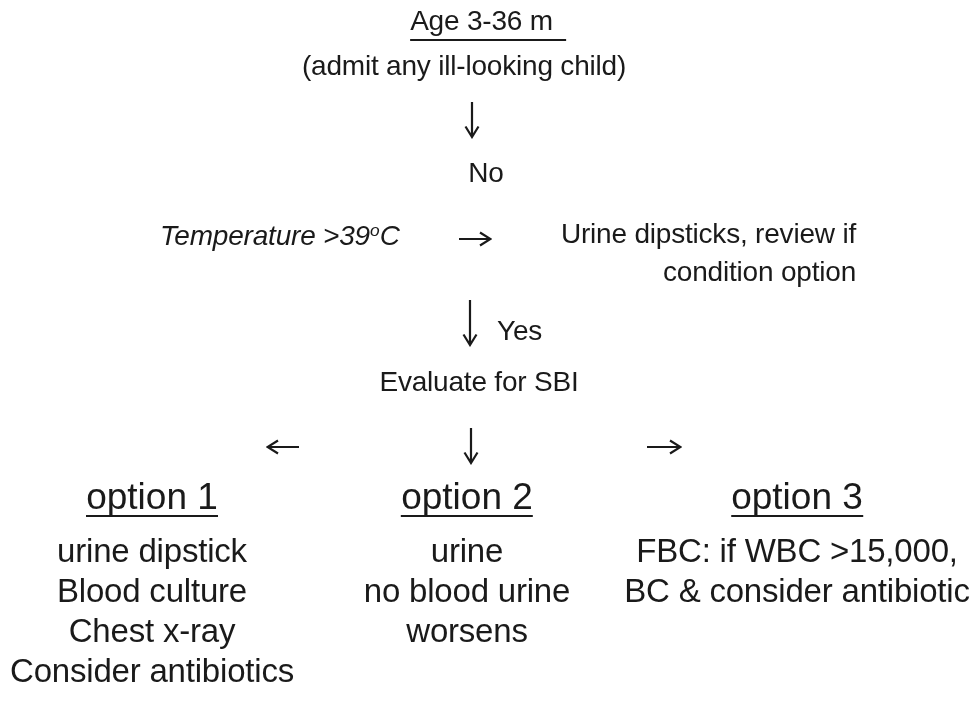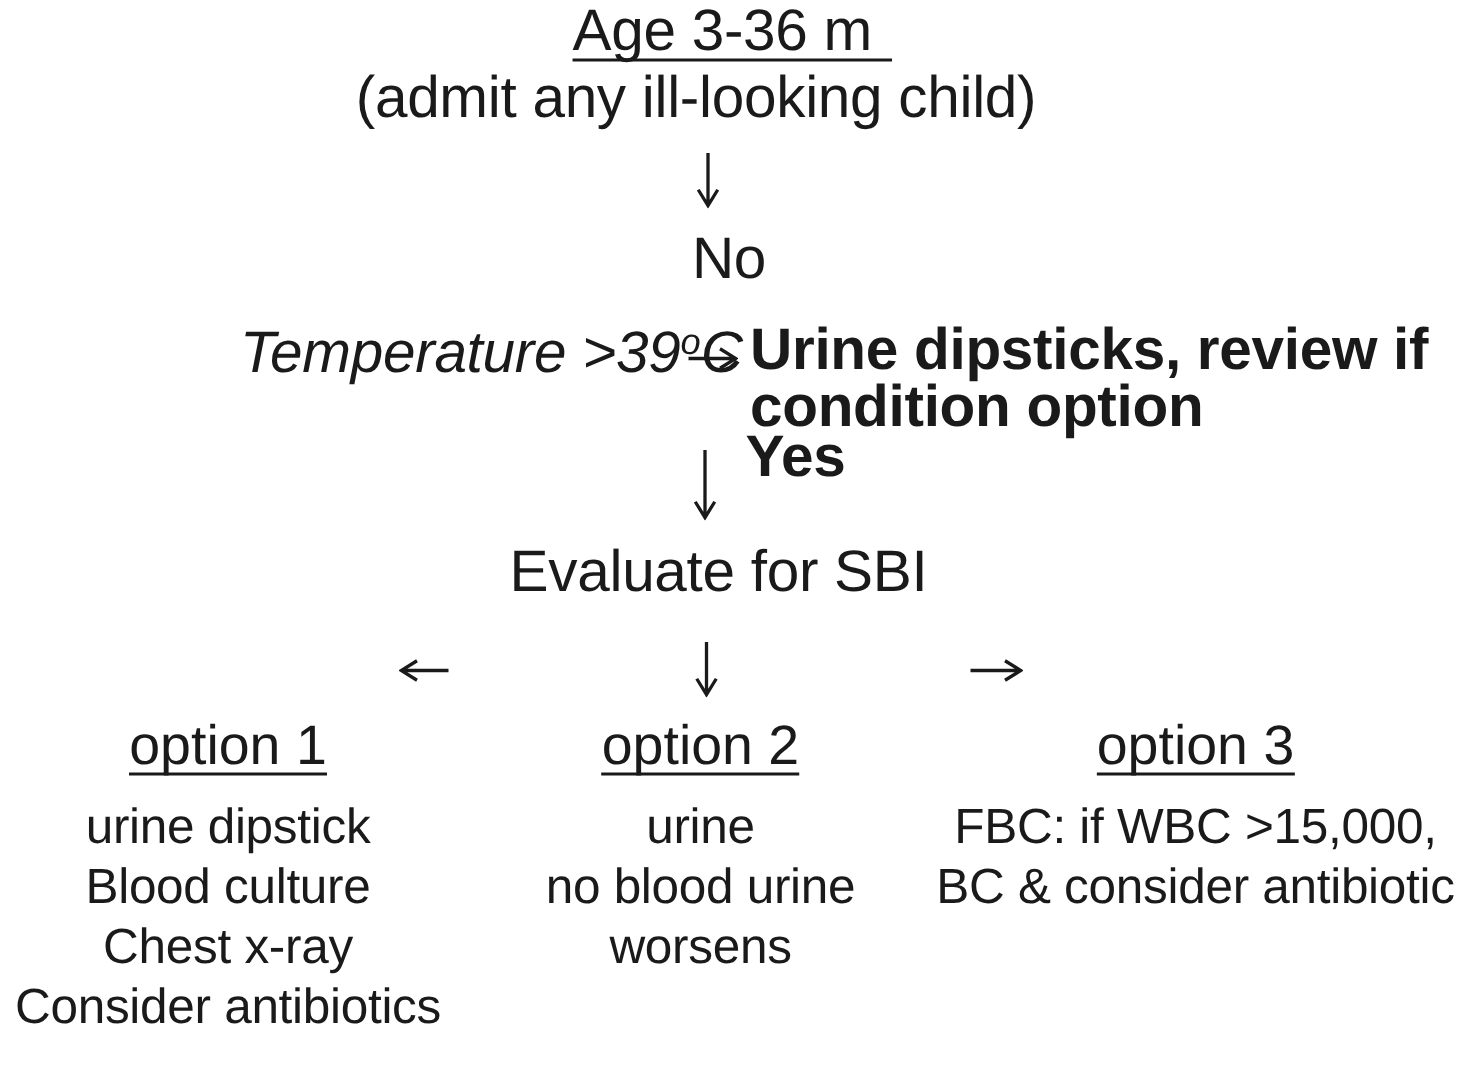--- a/index.html
+++ b/index.html
@@ -10,29 +10,29 @@
   }
   .canvas {
     position: relative;
     width: 971px;
     height: 725px;
     background: #ffffff;
     overflow: hidden;
   }
   .abs { position: absolute; white-space: nowrap; }
   .centered { transform: translateX(-50%); }
-  .txt { font-size: 39px; line-height: 40px; letter-spacing: -0.2px; }
+  .txt { font-size: 28px; line-height: 40px; letter-spacing: -0.2px; }
   .underlined {
     display: inline-block;
     border-bottom: 2.5px solid #1a1a1a;
     line-height: 36px;
     padding-bottom: 0;
   }
   .title-underline { padding-right: 13px; }
-  .note-block { text-align: left; line-height: 38px; font-weight: bold; }
+  .note-block { text-align: right; line-height: 38px; }
   sup.degree {
     font-size: 0.62em;
     vertical-align: 0.5em;
     line-height: 0;
     letter-spacing: 0;
   }
   .arrow { color: #1a1a1a; display: block; }
   .option-col {
     position: absolute;
     top: 476px;
@@ -70,21 +70,21 @@
 
   <div class="abs txt note-block" style="left:500px; top:215px; width:356px;">
     <div>Urine dipsticks, review if</div>
     <div>condition option</div>
   </div>
 
   <svg class="arrow abs" style="left:460px; top:299px;" width="20" height="48" viewBox="0 0 20 48">
     <path d="M10 1 V44 M3.5 35.5 L10 46 L16.5 35.5" fill="none" stroke="currentColor" stroke-width="2.2"></path>
   </svg>
 
-  <div class="abs txt" style="left:497px; top:285px;font-weight:bold;">Yes</div>
+  <div class="abs txt" style="left:497px; top:311px;">Yes</div>
 
   <div class="abs centered txt" style="left:479px; top:362px;">Evaluate for SBI</div>
 
   <svg class="arrow abs" style="left:266px; top:437px;" width="34" height="20" viewBox="0 0 34 20">
     <path d="M33 10 H3 M12 3.5 L1.5 10 L12 16.5" fill="none" stroke="currentColor" stroke-width="2.2"></path>
   </svg>
   <svg class="arrow abs" style="left:461px; top:427px;" width="20" height="38" viewBox="0 0 20 38">
     <path d="M10 1 V34 M3.5 25.5 L10 36 L16.5 25.5" fill="none" stroke="currentColor" stroke-width="2.2"></path>
   </svg>
   <svg class="arrow abs" style="left:646px; top:437px;" width="36" height="20" viewBox="0 0 36 20">

